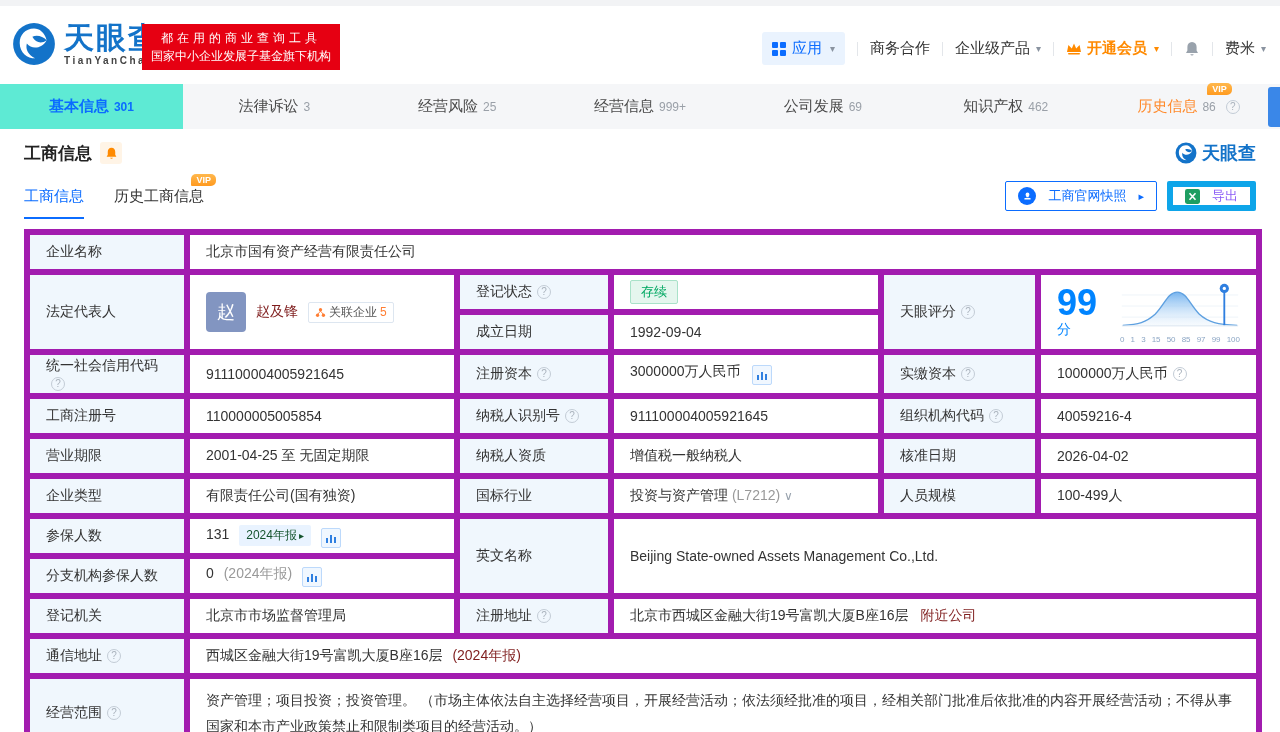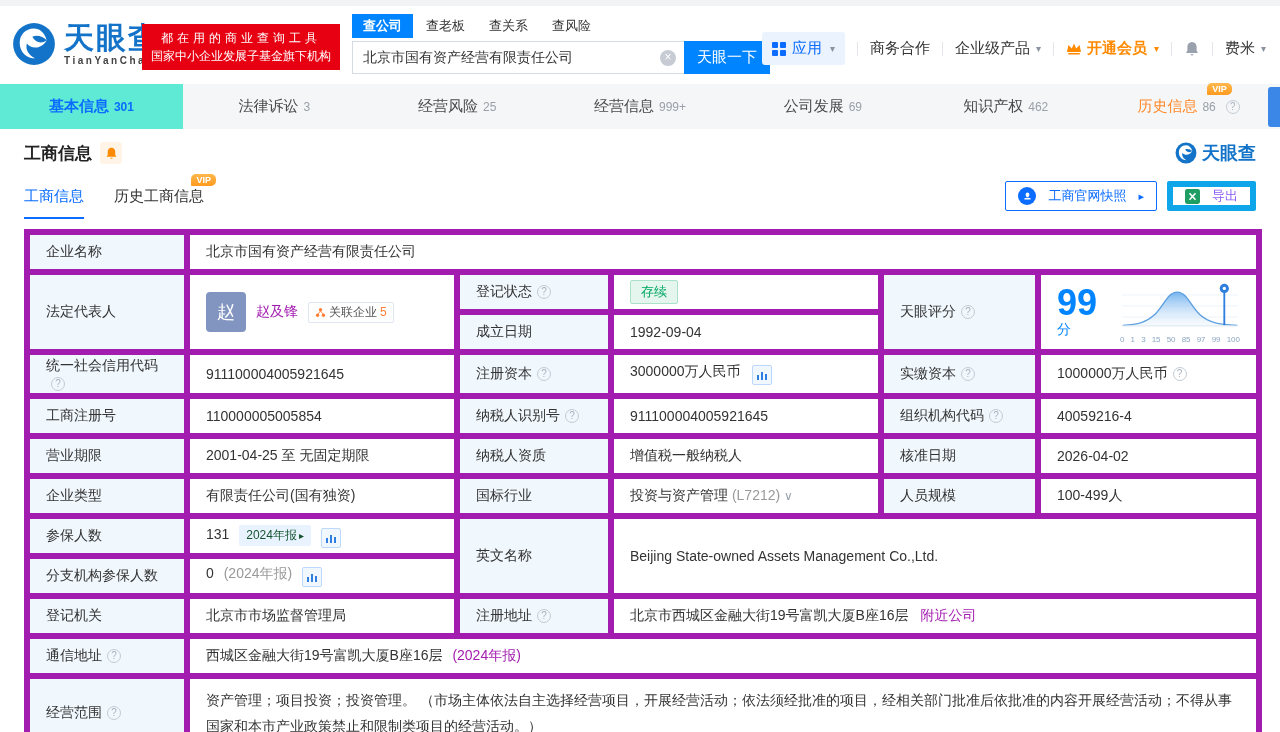--- a/index.html
+++ b/index.html
@@ -66,21 +66,21 @@
   .btn-exp { border:6px solid #0ea5e9; color:#8b5cf6; }
   .stampc { width:18px; height:18px; border-radius:50%; background:#0b6cff; display:flex; align-items:center; justify-content:center; }
 
   
   table.info { width:1232px; border-collapse:collapse; table-layout:fixed; margin-top:9px; }
   td { border:6px solid #a21caf; font-size:14px; color:#333; padding:2px 16px; height:40px; vertical-align:middle; background:#fff; }
   td.lbl { background:#f0f7fd; }
   .q { display:inline-flex; width:14px; height:14px; border:1px solid #c3ccd6; border-radius:50%;
     color:#aab3bd; font-size:10px; align-items:center; justify-content:center; margin-left:5px; vertical-align:1px; cursor:pointer; }
   .q::before { content:"?"; }
-  a.lk { color:#a21caf; text-decoration:none; cursor:pointer; }
+  a.lk { color:#7f1d1d; text-decoration:none; cursor:pointer; }
   .badge-alive { display:inline-block; background:#e5f6ee; border:1px solid #a9e2c9; color:#00a862;
     font-size:13px; padding:2px 10px; border-radius:2px; }
   .repcell { display:flex; align-items:center; gap:10px; }
   .avatar { width:40px; height:40px; border-radius:4px; background:#8295c1; color:#fff; font-size:18px;
     display:flex; align-items:center; justify-content:center; }
   .relbadge { display:inline-flex; align-items:center; gap:3px; border:1px solid #dde6f0; border-radius:2px;
     padding:1px 6px; font-size:12px; color:#555; cursor:pointer; }
   .relbadge b { color:#ff7e33; font-weight:normal; }
   .pill { display:inline-block; background:#e9f3ff; color:#14532d; font-size:12px; padding:2px 7px; border-radius:2px; margin:0 6px; cursor:pointer; }
   .pill::after { content:"▸"; font-size:10px; margin-left:2px; }
@@ -110,35 +110,20 @@
     <div class="logo-text">
       <div class="cn">天眼查</div>
       <div class="en">TianYanCha.com</div>
     </div>
   </div>
   <div class="slogan">
     <div class="l1">都在用的商业查询工具</div>
     <div class="l2">国家中小企业发展子基金旗下机构</div>
   </div>
 
-  <div class="searchbox">
-    <div class="stabs">
-      <span class="stab active">查公司</span>
-      <span class="stab">查老板</span>
-      <span class="stab">查关系</span>
-      <span class="stab">查风险</span>
-    </div>
-    <div class="srow">
-      <div class="sinput">
-        <input type="text" value="北京市国有资产经营有限责任公司" style="">
-        <span class="clear">×</span>
-      </div>
-      <button class="sbtn">天眼一下</button>
-    </div>
-  </div>
 
   <div class="hnav">
     <span class="napps cd">
       <svg width="14" height="14" viewBox="0 0 14 14">
         <rect x="0" y="0" width="6" height="6" rx="1" fill="#0b6cff"></rect>
           <rect x="8" y="0" width="6" height="6" rx="1" fill="#0b6cff"></rect>
         <rect x="0" y="8" width="6" height="6" rx="1" fill="#0b6cff"></rect>
           <rect x="8" y="8" width="6" height="6" rx="1" fill="#0b6cff"></rect>
       </svg>
       <span>应用</span>

